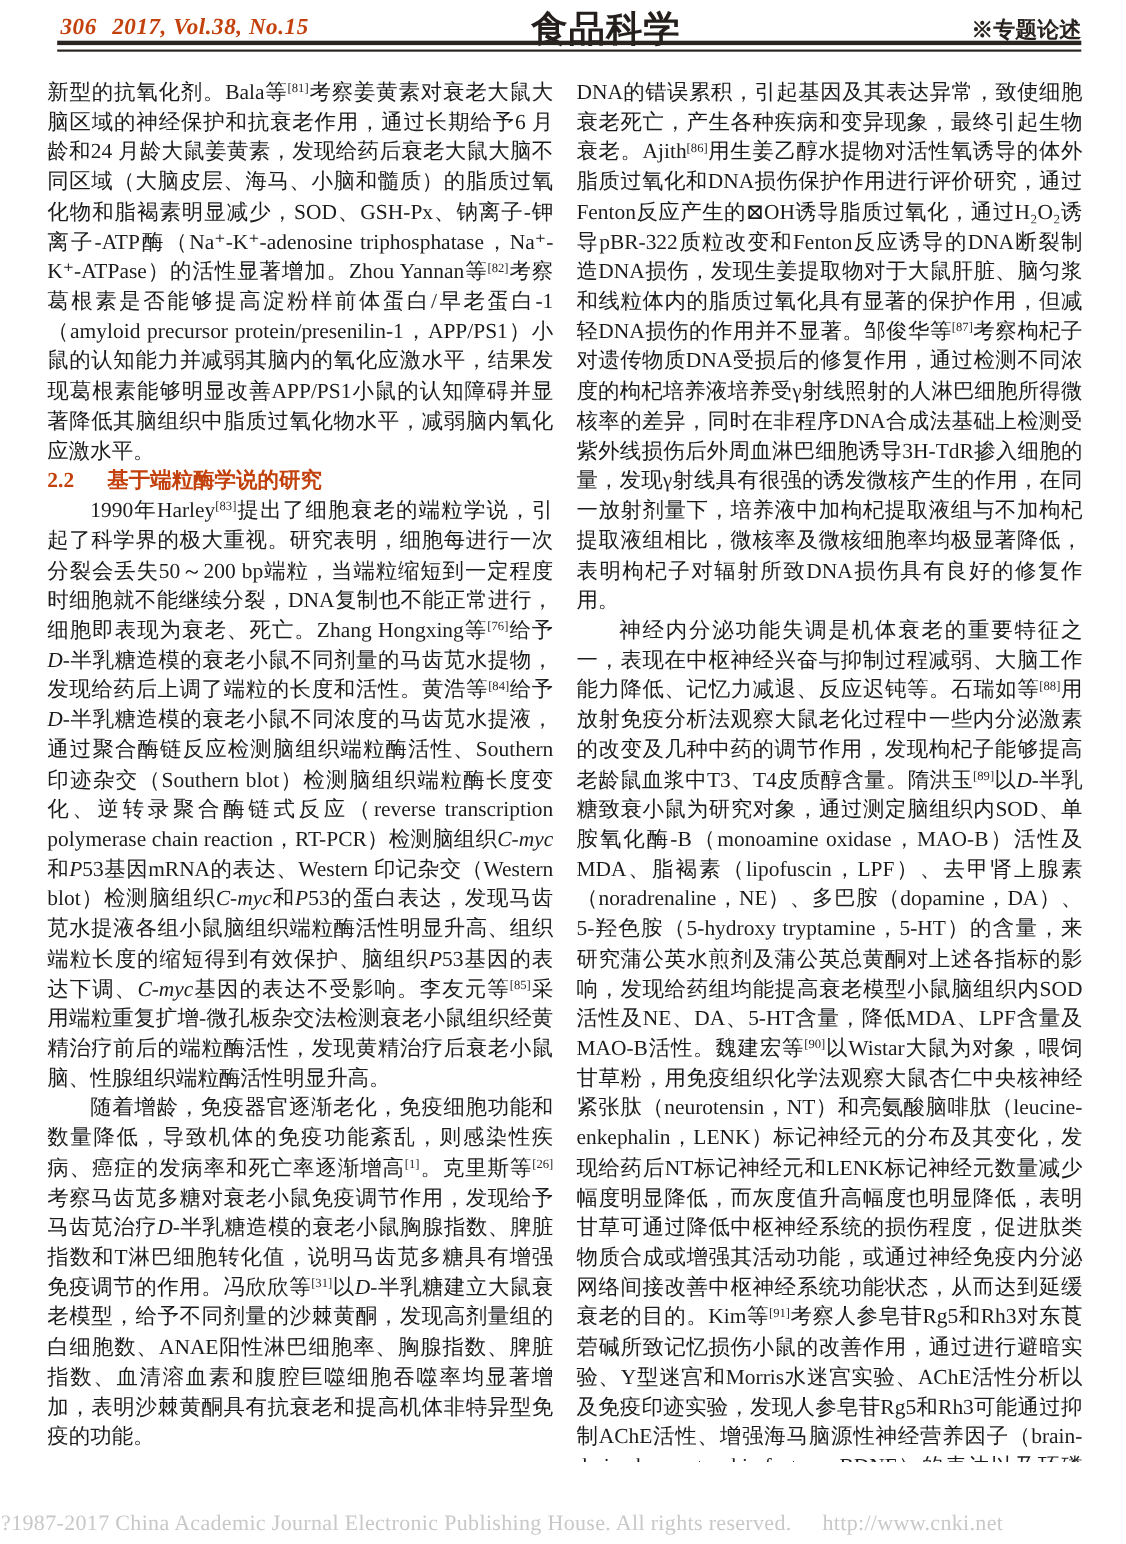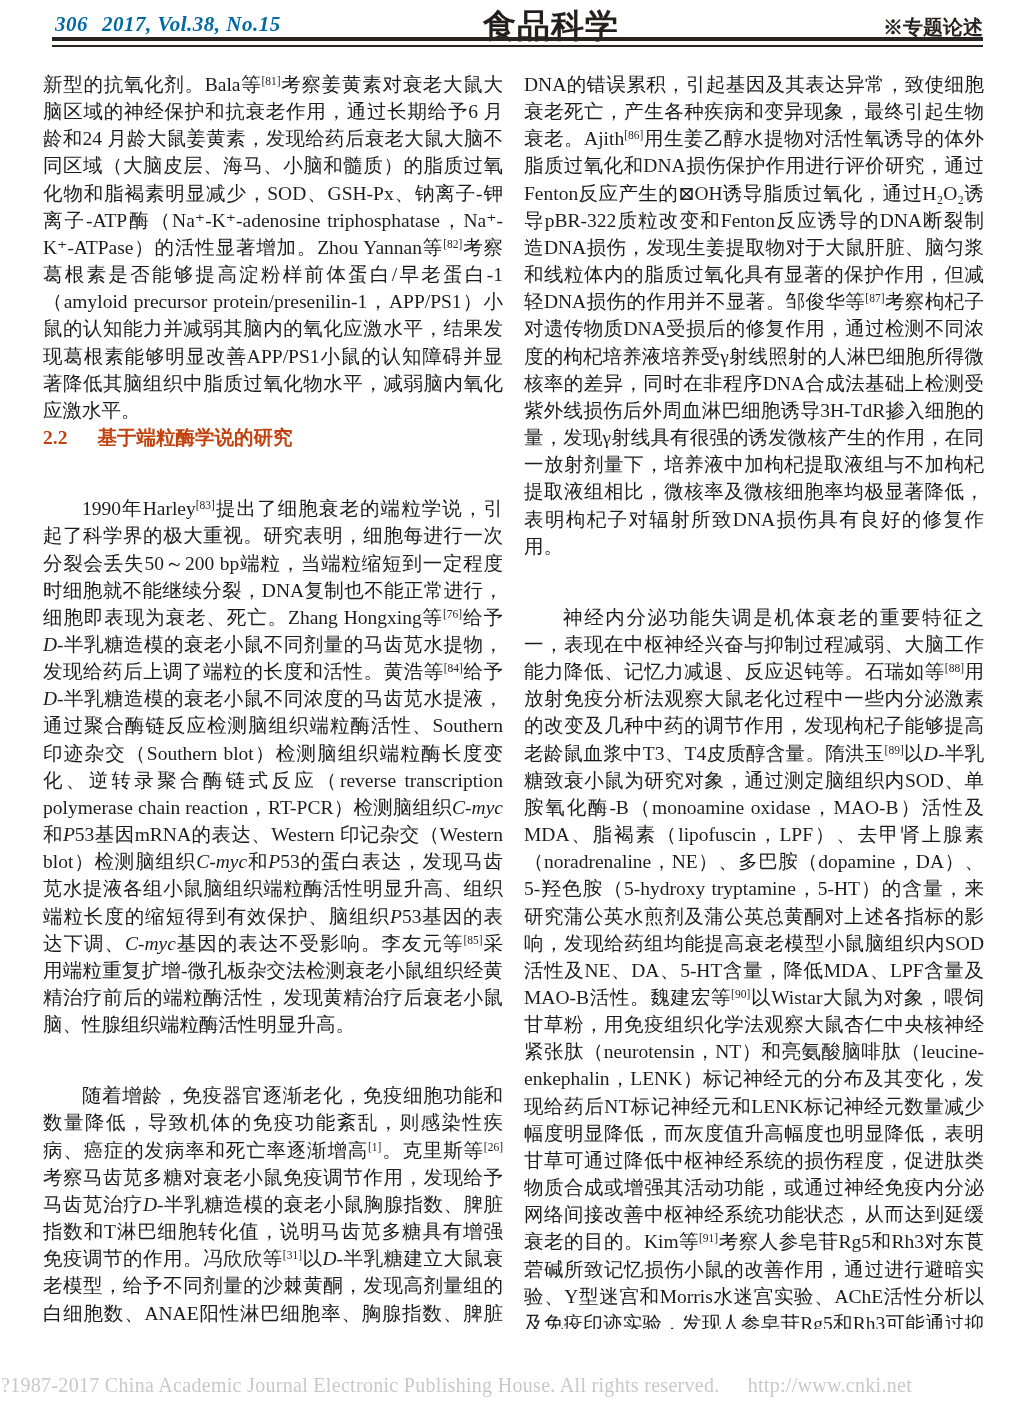--- a/index.html
+++ b/index.html
@@ -7,21 +7,21 @@
   body {
     width: 1024px; height: 1404px;
     position: relative; overflow: hidden;
     font-family: "Liberation Serif", "DejaVu Serif", serif;
     color: #1b1b1b;
   }
   .page-header { position: absolute; top: 6px; left: 53px; right: 41px; height: 36px; }
   .header-left {
     position: absolute; left: 2px; top: 6px;
     font-style: italic; font-weight: 600; font-size: 21px;
-    letter-spacing: 0.5px; color: #0369a1;
+    letter-spacing: 0.5px; color: #c2410c;
   }
   .header-left .issue { margin-left: 14px; }
   .journal-title {
     position: absolute; left: 430px; top: -2px;
     font-family: "Liberation Sans", "DejaVu Sans", sans-serif;
     font-size: 33px; font-weight: 900; letter-spacing: 1px; color: #241f1c; text-align: right;
   }
   .section-label {
     position: absolute; right: 0; top: 8px;
     font-family: Liberation Serif, serif;
@@ -36,21 +36,21 @@
   .columns {
     position: absolute; top: 71px; left: 43px; width: 941px;
     display: flex; gap: 21px; justify-content: center;
   }
   .col {
     width: 460px; height: 1258px; overflow: hidden;
     font-size: 19.5px; line-height: 27.15px;
     text-align: justify; color: #1c1c1c;
   }
   .para { margin: 0; }
-  .para.indent { text-indent: 2em; margin-top: 44px; }
+  .para.indent { text-indent: 2em; }
   .col sup { font-size: 11.5px; line-height: 0; vertical-align: 6px; letter-spacing: 0; }
   .sec-heading {
     font-size: 19.5px; line-height: 27.15px; font-weight: 700;
     font-family: "Liberation Sans", "DejaVu Sans", sans-serif;
     text-align: left; margin: 0; color: #c2410c;
   }
   .sec-num {
     font-family: "Liberation Serif", "DejaVu Serif", serif;
     margin-right: 1.55em; font-weight: 700;
   }

